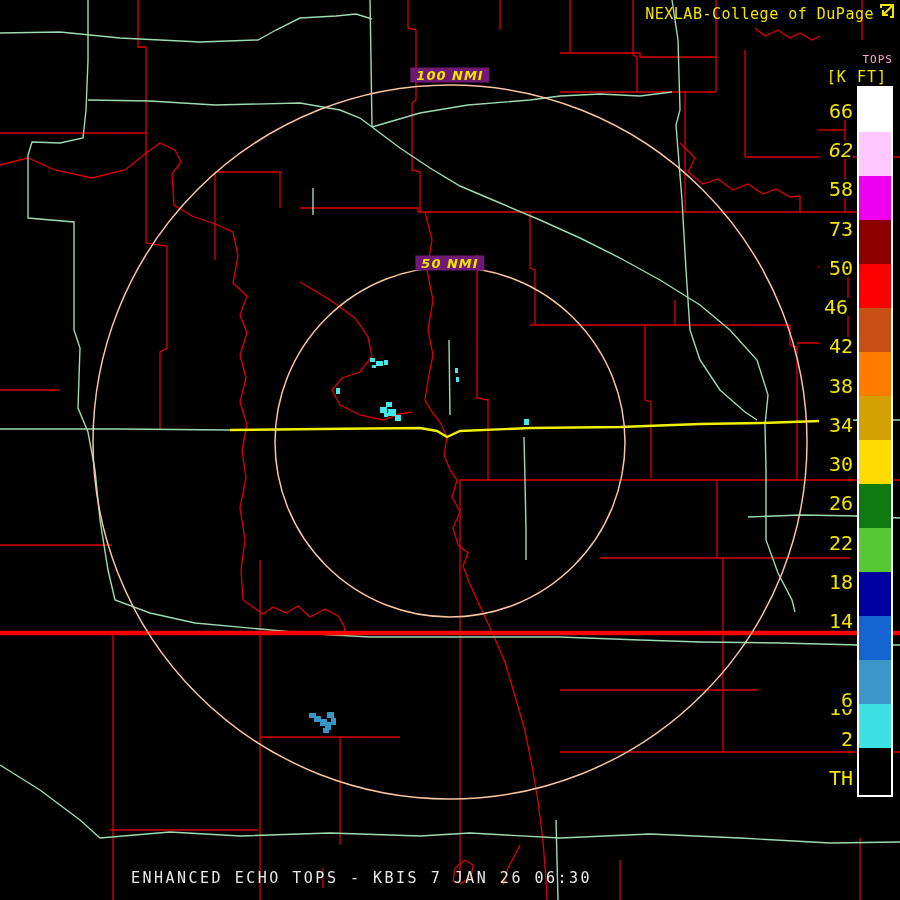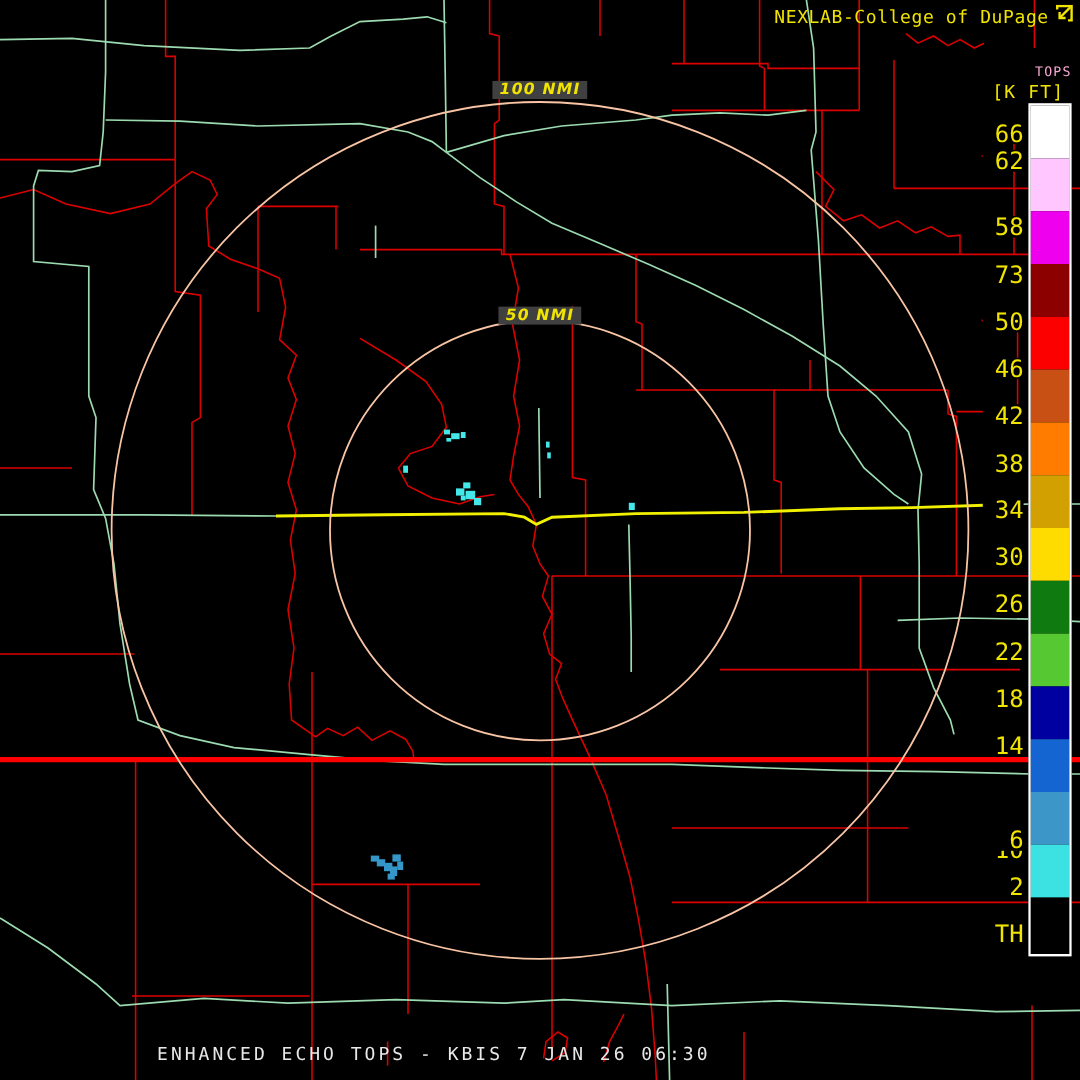--- a/index.html
+++ b/index.html
@@ -1,19 +1,19 @@
 <!DOCTYPE html>
 <html><head>
 <meta charset="utf-8">
 <style>
   html,body{margin:0;padding:0;background:#000;}
   #screen{position:relative;width:900px;height:900px;background:#000;overflow:hidden;
           font-family:"DejaVu Sans Mono", monospace;}
   #maplayer{position:absolute;left:0;top:0;width:900px;height:900px;}
-  .ringlabel{position:absolute;transform:translate(-50%,-50%);color:#f0e400;background:#404040;
+  .ringlabel{position:absolute;transform:translate(-50%,-50%);color:#f0e400;background:#701a75;
              font-family:"DejaVu Sans", sans-serif;font-style:italic;font-weight:bold;
              font-size:13px;padding:0 6px;white-space:nowrap;letter-spacing:1px;}
   #branding{position:absolute;top:5px;right:26px;color:#f0e400;font-size:15px;
             letter-spacing:0.5px;white-space:nowrap;}
   #brand-glyph{position:absolute;top:4px;right:5px;width:15px;height:15px;}
   #legend-title{position:absolute;top:53px;right:7px;color:#f9a8d4;font-size:11px;letter-spacing:1px;}
   #legend-units{position:absolute;top:68px;right:13px;color:#f0e400;font-size:15px;letter-spacing:1px;}
   #colorbar{position:absolute;left:857px;top:86px;width:32px;height:707px;
             border:2px solid #ffffff;background:#000;display:flex;flex-direction:column;}
   .band{width:100%;}
@@ -149,25 +149,25 @@
       <div class="band" style="height: 44px; background: rgb(15, 122, 15);"></div>
       <div class="band" style="height: 44px; background: rgb(85, 200, 50);"></div>
       <div class="band" style="height: 44px; background: rgb(0, 0, 160);"></div>
       <div class="band" style="height: 44px; background: rgb(20, 100, 210);"></div>
       <div class="band" style="height: 44px; background: rgb(60, 150, 200);"></div>
       <div class="band" style="height: 44px; background: rgb(60, 225, 225);"></div>
       <div class="band" style="height: 47px; background: rgb(0, 0, 0);"></div>
     </div>
   <div id="scale-labels">
       <div class="scale-label" style="top: 111px;">66</div>
-      <div class="scale-label" style="top: 134px;">62</div>
+      <div class="scale-label" style="top: 150px; font-style: italic;">62</div>
       <div class="scale-label" style="top: 189px;">58</div>
       <div class="scale-label" style="top: 229px;">73</div>
       <div class="scale-label" style="top: 268px;">50</div>
-      <div class="scale-label" style="top: 307px;">46</div>
+      <div class="scale-label" style="top: 307px; text-align: center;">46</div>
       <div class="scale-label" style="top: 346px;">42</div>
       <div class="scale-label" style="top: 386px;">38</div>
       <div class="scale-label" style="top: 425px;">34</div>
       <div class="scale-label" style="top: 464px;">30</div>
       <div class="scale-label" style="top: 503px;">26</div>
       <div class="scale-label" style="top: 543px;">22</div>
       <div class="scale-label" style="top: 582px;">18</div>
       <div class="scale-label" style="top: 621px;">14</div>
       <div class="scale-label" style="top: 660px; margin-top: 48px;">10</div>
       <div class="scale-label" style="top: 700px;">6</div>

